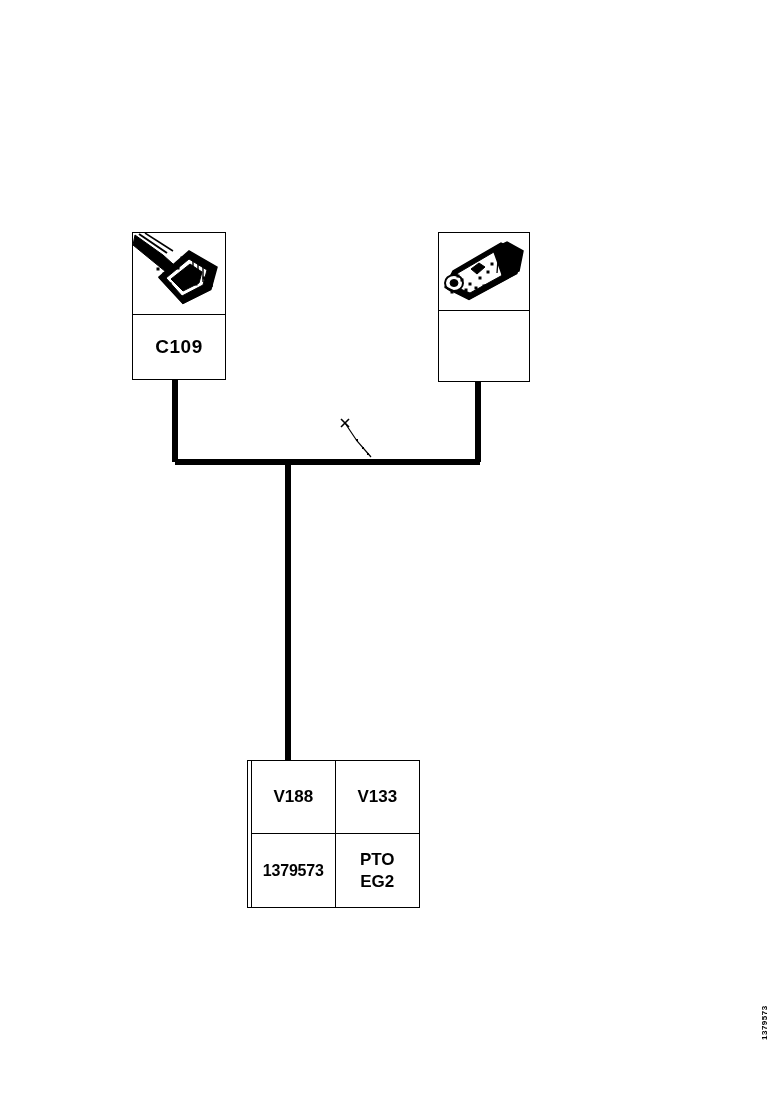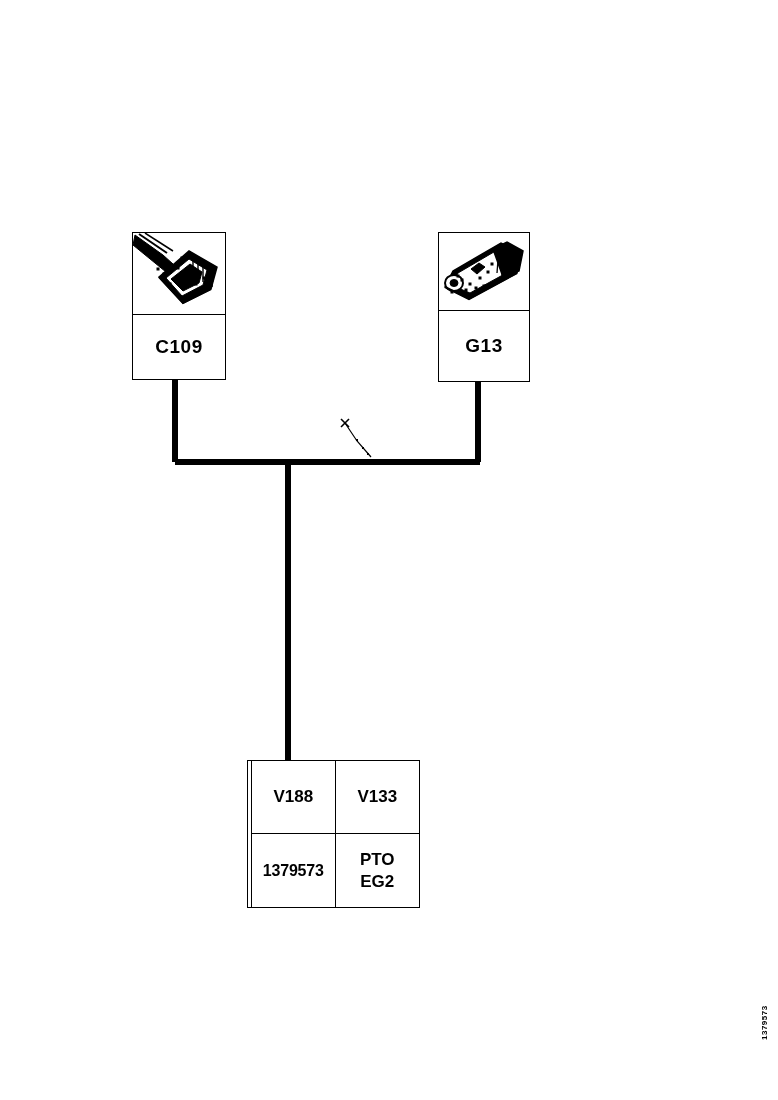--- a/index.html
+++ b/index.html
@@ -190,21 +190,20 @@
             <rect x="36" y="54" width="2" height="2"></rect>
             <rect x="52" y="30" width="2" height="2"></rect>
             <rect x="18" y="42" width="2" height="2"></rect>
             <rect x="44" y="52" width="2" height="2"></rect>
             <rect x="12" y="58" width="2" height="2"></rect>
           </g>
           <path d="M6 54 L30 66 L78 40" fill="none" stroke-width="2"></path>
         </g>
       </svg>
     </div>
-    <div class="comp-label">G13</div>
   </div>
 
   <div class="wire-v" id="wire-drop-left" style="left: 172px; top: 380px; width: 6px; height: 82px;"></div>
   <div class="wire-v" id="wire-drop-right" style="left: 475px; top: 382px; width: 6px; height: 80px;"></div>
   <div class="wire-h" id="wire-bus" style="left: 175px; top: 459px; width: 305px; height: 6px;"></div>
   <div class="wire-v" id="wire-drop-center" style="left: 285px; top: 462px; width: 6px; height: 300px;"></div>
 
   <svg id="leader" width="60" height="50" viewBox="0 0 60 50" style="left: 337px; top: 417px;">
     <path d="M8 6 L20 24 L34 40" stroke="#000" stroke-width="1.2" fill="none"></path>
     <path d="M4 2 L12 10" stroke="#000" stroke-width="1.6" fill="none"></path>

